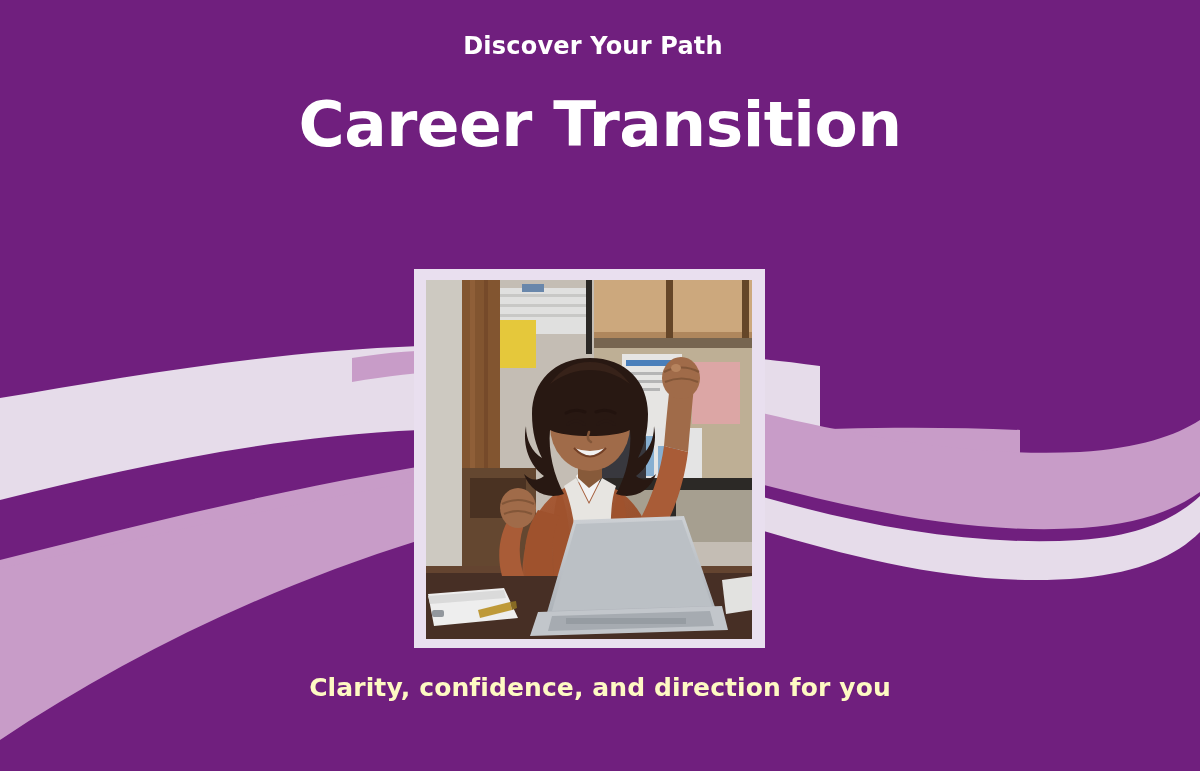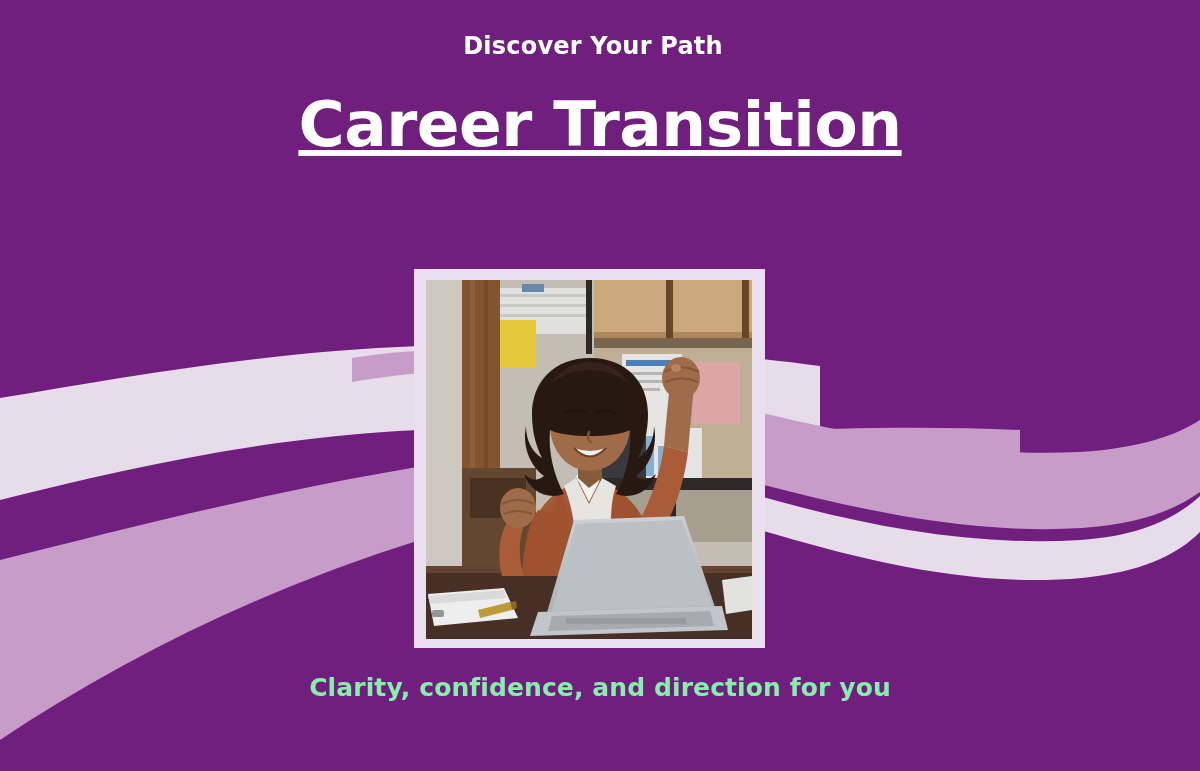--- a/index.html
+++ b/index.html
@@ -45,30 +45,29 @@
     top: 82px;
     left: 180px;
     width: 840px;
     text-align: center;
     color: #ffffff;
     font-size: 63px;
     font-weight: 700;
     line-height: 1.36;
     letter-spacing: -0.5px;
     z-index: 4;
-    text-decoration: underline;
   }
 
   .subtitle {
     position: absolute;
     top: 673px;
     left: 0;
     width: 1200px;
     text-align: center;
-    color: #86efac;
+    color: #fef9c3;
     font-size: 25px;
     font-weight: 700;
     letter-spacing: 0.1px;
     z-index: 4;
   }
 
   
   .photo-frame {
     position: absolute;
     left: 414px;

